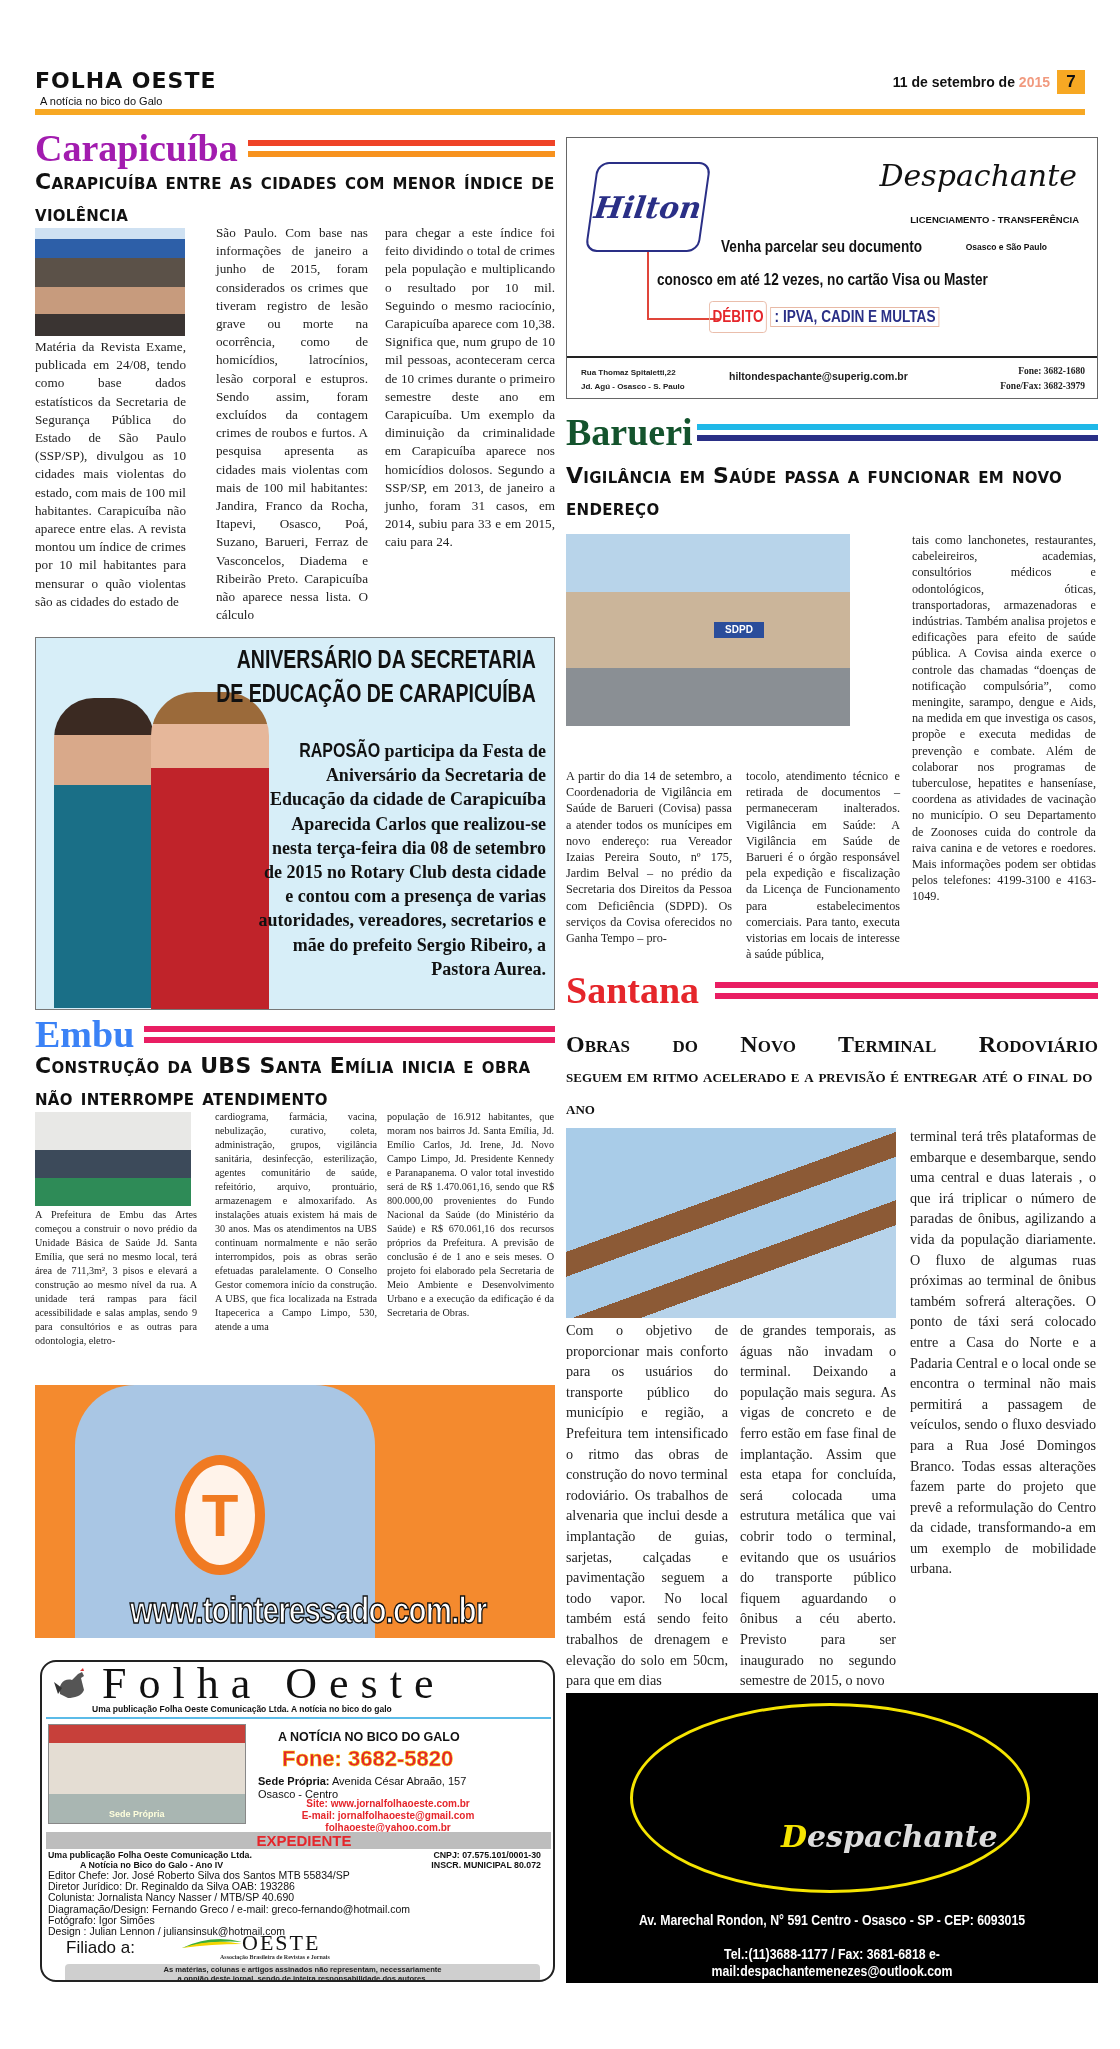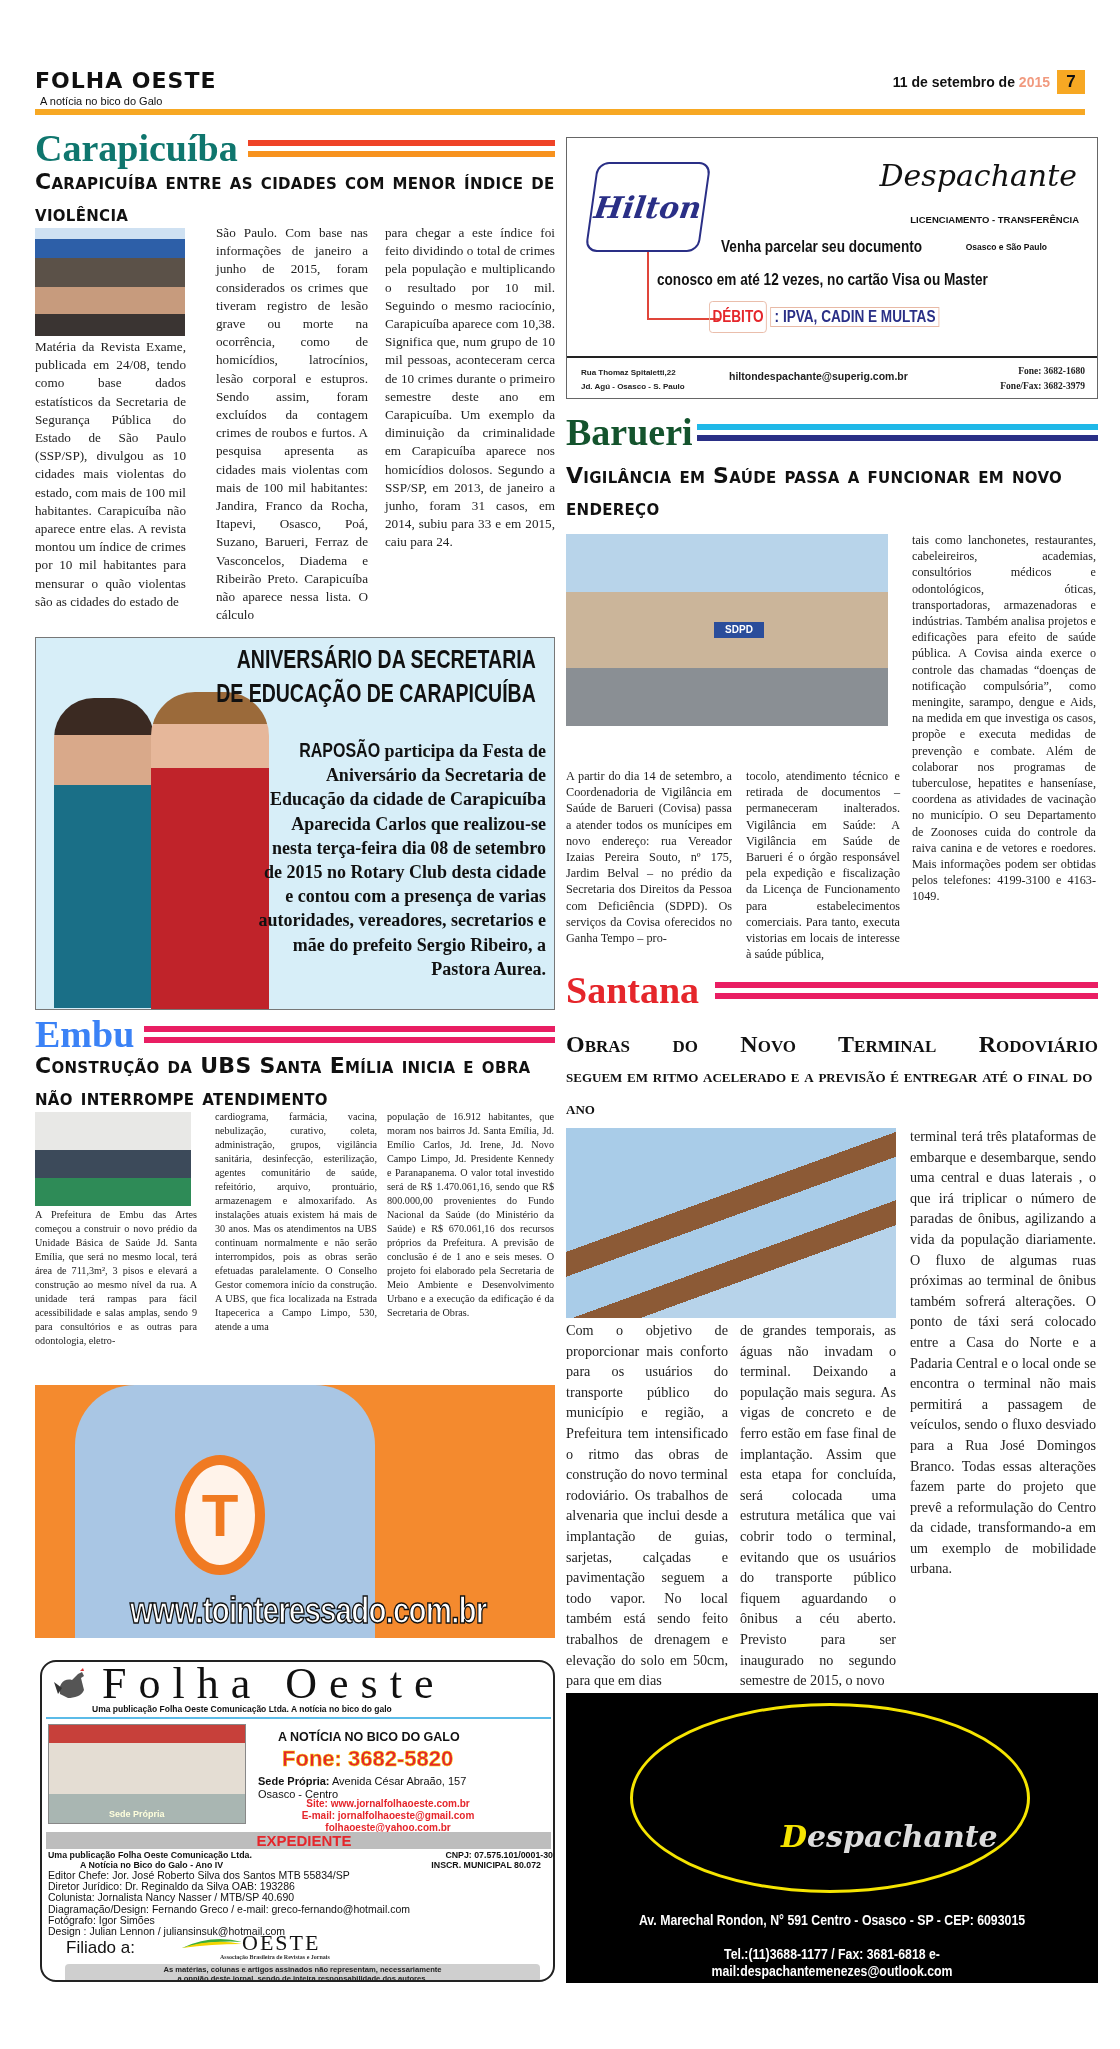--- a/index.html
+++ b/index.html
@@ -82,21 +82,21 @@
 </head>
 <body>
 
 <div class="abs mast-title">FOLHA OESTE</div>
 <div class="abs mast-tag">A notícia no bico do Galo</div>
 <div class="abs mast-date"><span>11 de setembro de </span><span class="yr">2015</span></div>
 <div class="abs page-num">7</div>
 <div class="abs mast-rule"></div>
 
 <div class="abs" style="left:35px;top:128px;width:520px;height:40px;display:flex;align-items:center;gap:10px;">
-  <div class="sec" style="color:#0f766e;">Carapicuíba</div>
+  <div class="sec" style="color:#a21caf;">Carapicuíba</div>
   <div class="bars" style="flex:1;">
       <span style="background:#ef4327;"></span>
       <span style="background:#f7921e;"></span>
     </div>
 </div>
 <div class="abs headline" style="left:35px;top:166px;width:520px;">Carapicuíba entre as cidades com menor índice de violência</div>
 <div class="abs photo" style="left:35px;top:228px;width:150px;height:108px;background:linear-gradient(180deg,#cfe1f2 0 10%,#2d5fa8 10% 28%,#5b5148 28% 55%,#c79b7d 55% 80%,#3a3432 80%);"></div>
 <div class="abs col" style="left:35px;top:338px;width:151px;">Matéria da Revista Exame, publicada em 24/08, tendo como base dados estatísticos da Secretaria de Segurança Pública do Estado de São Paulo (SSP/SP), divulgou as 10 cidades mais violentas do estado, com mais de 100 mil habitantes. Carapicuíba não aparece entre elas. A revista montou um índice de crimes por 10 mil habitantes para mensurar o quão violentas são as cidades do estado de</div>
 <div class="abs col" style="left:216px;top:224px;width:152px;">São Paulo. Com base nas informações de janeiro a junho de 2015, foram considerados os crimes que tiveram registro de lesão grave ou morte na ocorrência, como de homicídios, latrocínios, lesão corporal e estupros. Sendo assim, foram excluídos da contagem crimes de roubos e furtos. A pesquisa apresenta as cidades mais violentas com mais de 100 mil habitantes: Jandira, Franco da Rocha, Itapevi, Osasco, Poá, Suzano, Barueri, Ferraz de Vasconcelos, Diadema e Ribeirão Preto. Carapicuíba não aparece nessa lista. O cálculo</div>
 <div class="abs col" style="left:385px;top:224px;width:170px;">para chegar a este índice foi feito dividindo o total de crimes pela população e multiplicando o resultado por 10 mil. Seguindo o mesmo raciocínio, Carapicuíba aparece com 10,38. Significa que, num grupo de 10 mil pessoas, aconteceram cerca de 10 crimes durante o primeiro semestre deste ano em Carapicuíba. Um exemplo da diminuição da criminalidade em Carapicuíba aparece nos homicídios dolosos. Segundo a SSP/SP, em 2013, de janeiro a junho, foram 31 casos, em 2014, subiu para 33 e em 2015, caiu para 24.</div>
@@ -149,21 +149,21 @@
   <div class="abs fo-sede"><b>Sede Própria:</b><span> Avenida César Abraão, 157</span><br><span>Osasco - Centro</span></div>
   <div class="abs fo-contact">
     <div>Site: www.jornalfolhaoeste.com.br</div>
     <div>E-mail: jornalfolhaoeste@gmail.com</div>
     <div>folhaoeste@yahoo.com.br</div>
   </div>
   <div class="abs fo-exp-bar">EXPEDIENTE</div>
   <div class="abs fo-pub">
     <div class="row">
         <span>Uma publicação Folha Oeste Comunicação Ltda.</span>
-        <span style="margin-right:0;">CNPJ: 07.575.101/0001-30</span>
+        <span style="margin-right:12px;">CNPJ: 07.575.101/0001-30</span>
       </div>
     <div class="row">
         <span style="margin-left:32px;">A Notícia no Bico do Galo - Ano IV</span>
         <span style="margin-right:12px;">INSCR. MUNICIPAL 80.072</span>
       </div>
   </div>
   <div class="abs fo-staff">
     <div>Editor Chefe: Jor. José Roberto Silva dos Santos MTB 55834/SP</div>
     <div>Diretor Jurídico: Dr. Reginaldo da Silva OAB: 193286</div>
     <div>Colunista: Jornalista Nancy Nasser / MTB/SP 40.690</div>
@@ -210,21 +210,21 @@
 </div>
 
 <div class="abs" style="left:566px;top:412px;width:532px;height:40px;display:flex;align-items:center;gap:4px;">
   <div class="sec" style="color:#14532d;">Barueri</div>
   <div class="bars" style="flex:1;">
       <span style="background:#1fb8e8;"></span>
       <span style="background:#2a2f86;"></span>
     </div>
 </div>
 <div class="abs headline" style="left:566px;top:460px;width:532px;">Vigilância em Saúde passa a funcionar em novo endereço</div>
-<div class="abs photo" style="left:566px;top:534px;width:322px;height:192px;background:linear-gradient(180deg,#b8d4ea 0 30%,#cbb59a 30% 70%,#8a8f94 70%);">
+<div class="abs photo" style="left:566px;top:534px;width:284px;height:192px;background:linear-gradient(180deg,#b8d4ea 0 30%,#cbb59a 30% 70%,#8a8f94 70%);">
   <div style="position:absolute;left:148px;top:88px;width:50px;height:16px;background:#2a4d9b;color:#fff;font-family:'Liberation Sans',sans-serif;font-weight:bold;font-size:10px;text-align:center;line-height:16px;">SDPD</div>
 </div>
 <div class="abs col" style="left:566px;top:768px;width:166px;font-size:12.2px;line-height:16.2px;">A partir do dia 14 de setembro, a Coordenadoria de Vigilância em Saúde de Barueri (Covisa) passa a atender todos os munícipes em novo endereço: rua Vereador Izaias Pereira Souto, nº 175, Jardim Belval – no prédio da Secretaria dos Direitos da Pessoa com Deficiência (SDPD). Os serviços da Covisa oferecidos no Ganha Tempo – pro-</div>
 <div class="abs col" style="left:746px;top:768px;width:154px;font-size:12.2px;line-height:16.2px;">tocolo, atendimento técnico e retirada de documentos – permaneceram inalterados. Vigilância em Saúde: A Vigilância em Saúde de Barueri é o órgão responsável pela expedição e fiscalização da Licença de Funcionamento para estabelecimentos comerciais. Para tanto, executa vistorias em locais de interesse à saúde pública,</div>
 <div class="abs col" style="left:912px;top:532px;width:184px;font-size:12.2px;line-height:16.2px;">tais como lanchonetes, restaurantes, cabeleireiros, academias, consultórios médicos e odontológicos, óticas, transportadoras, armazenadoras e indústrias. Também analisa projetos e edificações para efeito de saúde pública. A Covisa ainda exerce o controle das chamadas “doenças de notificação compulsória”, como meningite, sarampo, dengue e Aids, na medida em que investiga os casos, propõe e executa medidas de prevenção e combate. Além de colaborar nos programas de tuberculose, hepatites e hanseníase, coordena as atividades de vacinação no município. O seu Departamento de Zoonoses cuida do controle da raiva canina e de vetores e roedores. Mais informações podem ser obtidas pelos telefones: 4199-3100 e 4163-1049.</div>
 
 <div class="abs" style="left:566px;top:970px;width:532px;height:40px;display:flex;align-items:center;gap:16px;">
   <div class="sec" style="color:#e5262b;">Santana</div>
   <div class="bars" style="flex:1;">
       <span style="background:#e91e63;"></span>

